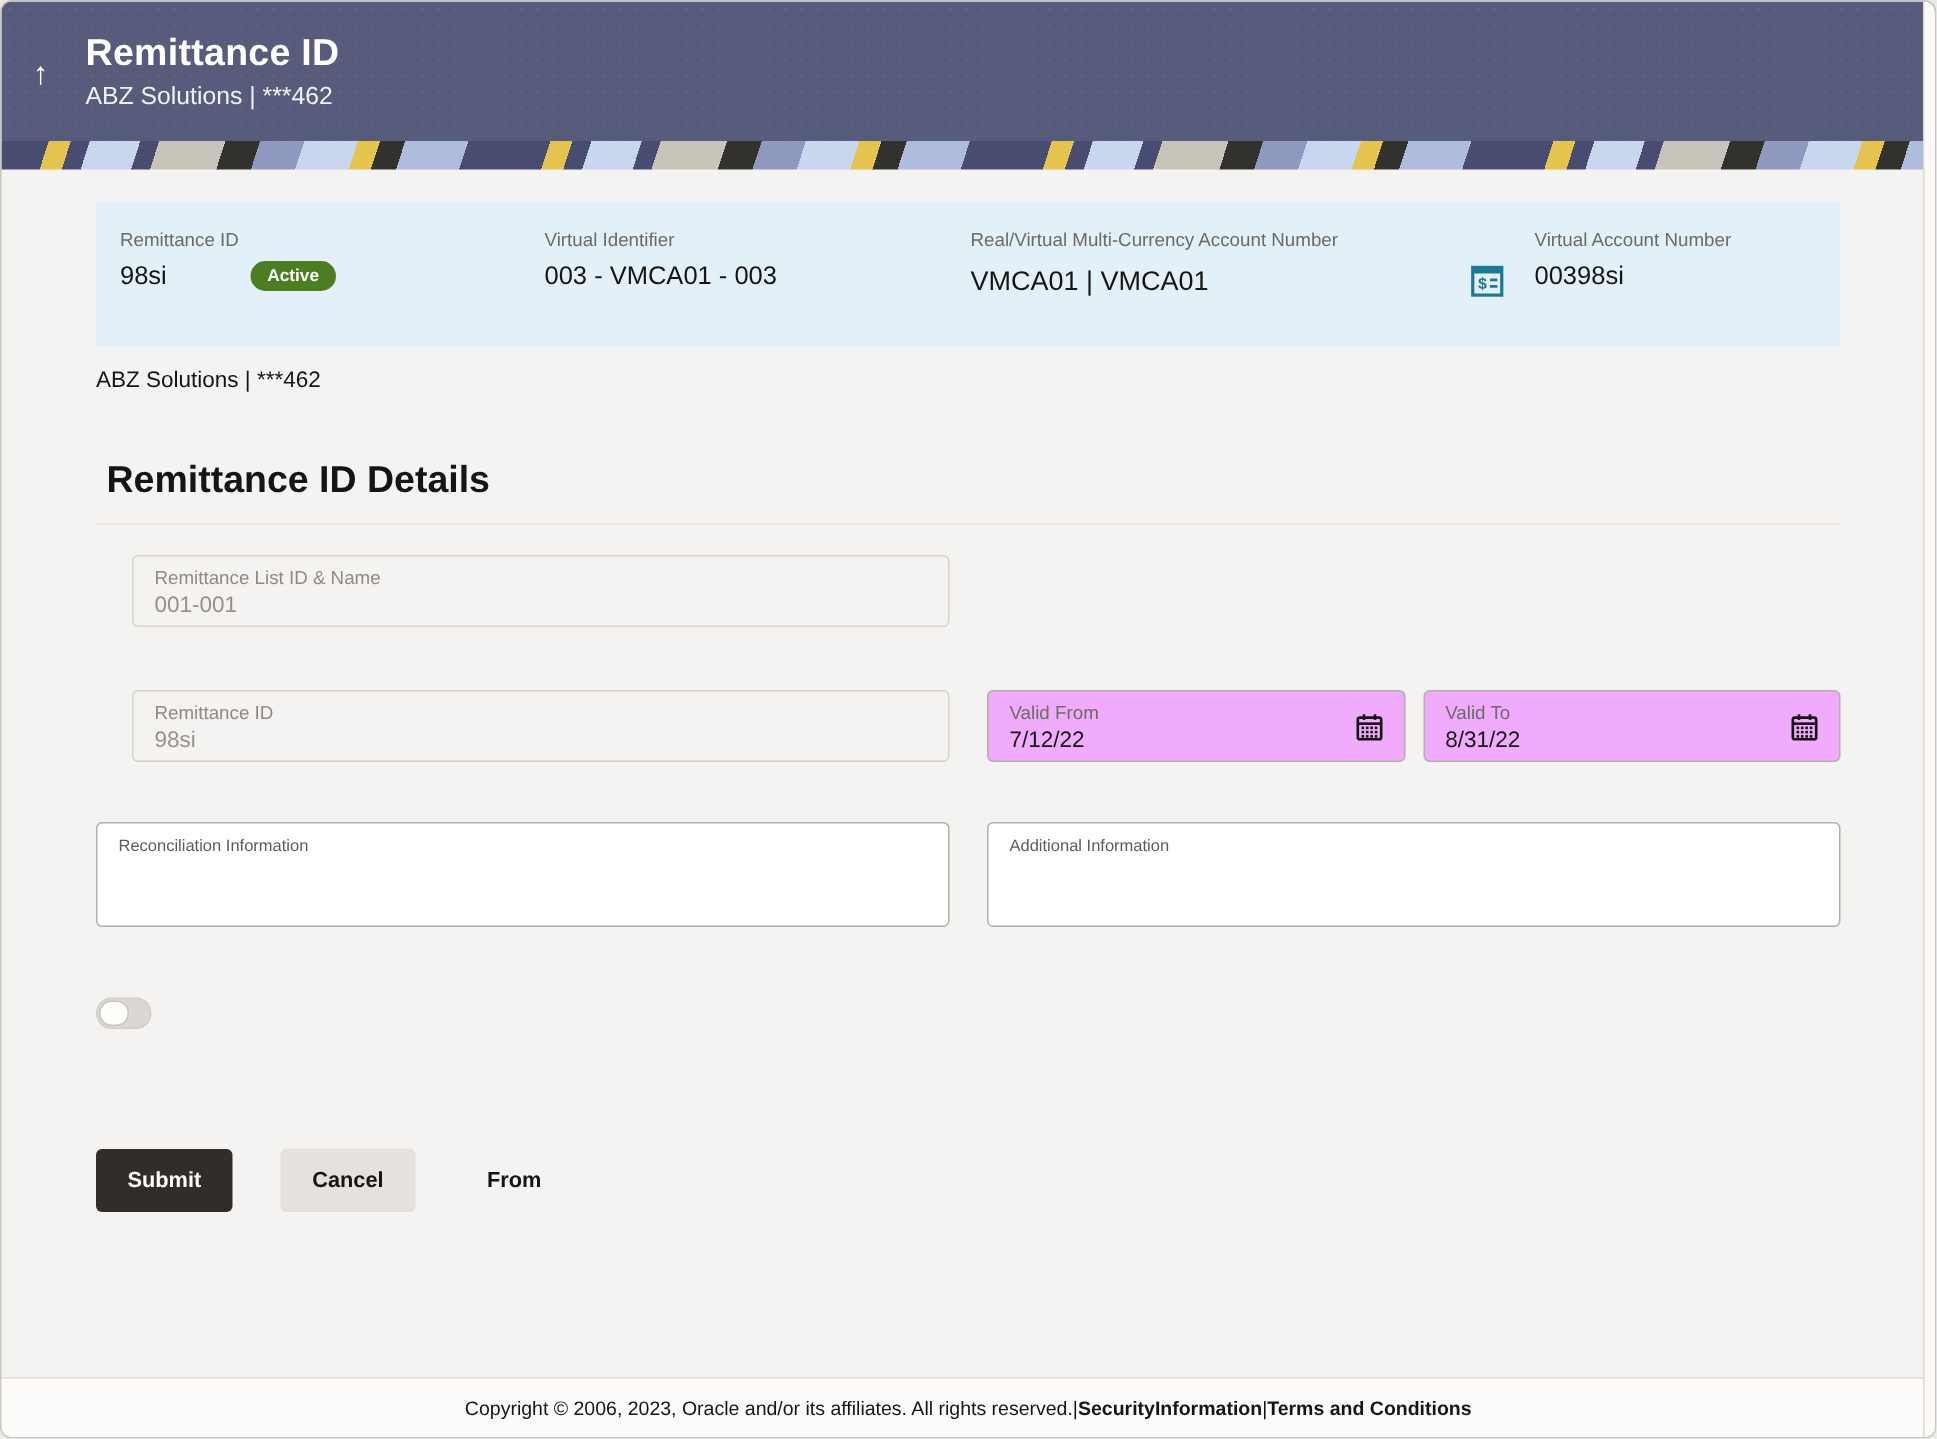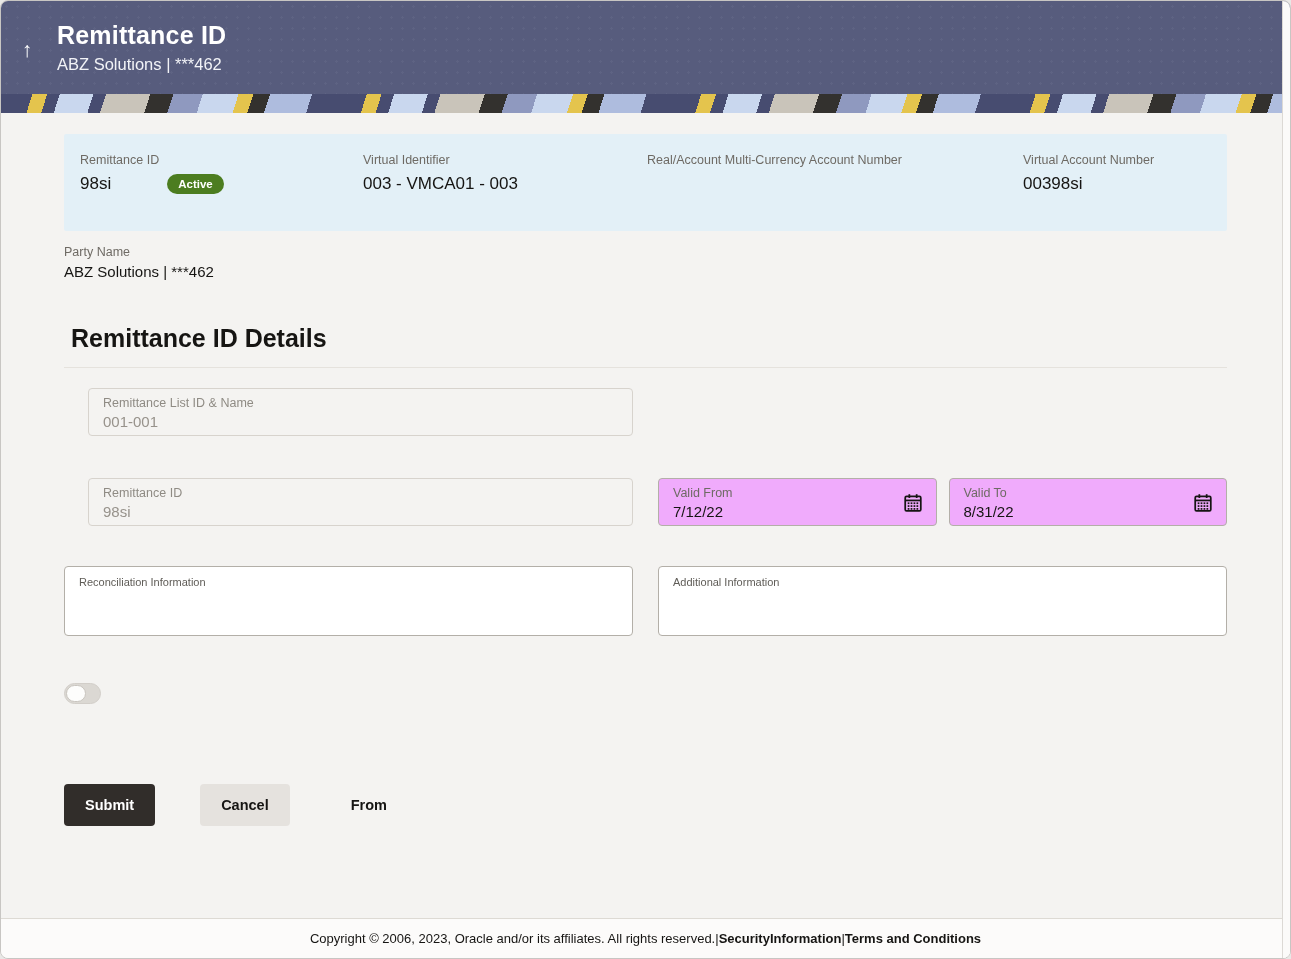--- a/index.html
+++ b/index.html
@@ -101,21 +101,21 @@
   .iban-label { font-size:13px; color:#161513; font-weight:bold; }
   .toggle {
     margin-top:12px; width:37px; height:21px; background:#dbd8d3;
     border-radius:11px; position:relative; cursor:pointer; border:1px solid #d2cec9;
   }
   .toggle-knob {
     position:absolute; left:1px; top:1px; width:20px; height:17px;
     background:#fdfdfc; border:1px solid #c9c5bf; border-radius:9px;
   }
 
-  .actions { margin-top:80px; display:flex; align-items:center;gap:13px; }
+  .actions { margin-top:80px; display:flex; align-items:center; }
   .btn { font-family:inherit; font-size:14.5px; font-weight:bold; border:none;
          border-radius:4px; padding:13px 21px; cursor:pointer; }
   .btn-submit { background:#312d2a; color:#ffffff; }
   .btn-cancel { background:#e5e2de; color:#161513; margin-left:32px; }
   .btn-back { background:transparent; color:#161513; margin-left:32px; padding:13px 16px; }
 
   
   .footer {
     flex:0 0 auto; height:40px; background:#fcfbfa; border-top:1px solid #dddad4;
     display:flex; align-items:center; justify-content:center;
@@ -146,30 +146,41 @@
         <div class="sum-value-row">
           <span class="sum-value">98si</span>
           <span class="badge-active">Active</span>
         </div>
       </div>
       <div class="sum-col c2">
         <div class="sum-label">Virtual Identifier</div>
         <div class="sum-value">003 - VMCA01 - 003</div>
       </div>
       <div class="sum-col c3">
-        <div class="sum-label">Real/Account Multi-Currency Account Number</div>
+        <div class="sum-label">Real/Virtual Multi-Currency Account Number</div>
+        <div class="sum-value-row">
+          <span class="sum-value big">VMCA01 | VMCA01</span>
+          <span style="width:27px;height:27px;display:inline-block;">
+            <svg width="27" height="27" viewBox="0 0 24 24">
+              <rect x="3.4" y="3.8" width="17.2" height="16.4" fill="none" stroke="#1b7a95" stroke-width="1.9"></rect>
+              <rect x="3.4" y="3.8" width="17.2" height="3.6" fill="#1b7a95"></rect>
+              <text x="9.2" y="16.6" font-size="9.5" font-weight="bold" fill="#1b7a95" text-anchor="middle" font-family="Liberation Sans, sans-serif">$</text>
+              <line x1="13.6" y1="11.2" x2="18" y2="11.2" stroke="#1b7a95" stroke-width="1.7"></line>
+              <line x1="13.6" y1="15" x2="18" y2="15" stroke="#1b7a95" stroke-width="1.7"></line>
+            </svg>
+          </span>
+        </div>
       </div>
       <div class="sum-col c4">
         <div class="sum-label">Virtual Account Number</div>
         <div class="sum-value">00398si</div>
       </div>
     </div>
 
     <div class="party-block">
-      <div class="party-label">Party Name</div>
       <div class="party-value">ABZ Solutions | ***462</div>
     </div>
 
     <div class="section-title">Remittance ID Details</div>
     <div class="section-divider"></div>
 
     <div class="form-grid row1">
       <div class="field disabled">
         <span class="field-label">Remittance List ID &amp; Name</span>
         <span class="field-value">001-001</span>

